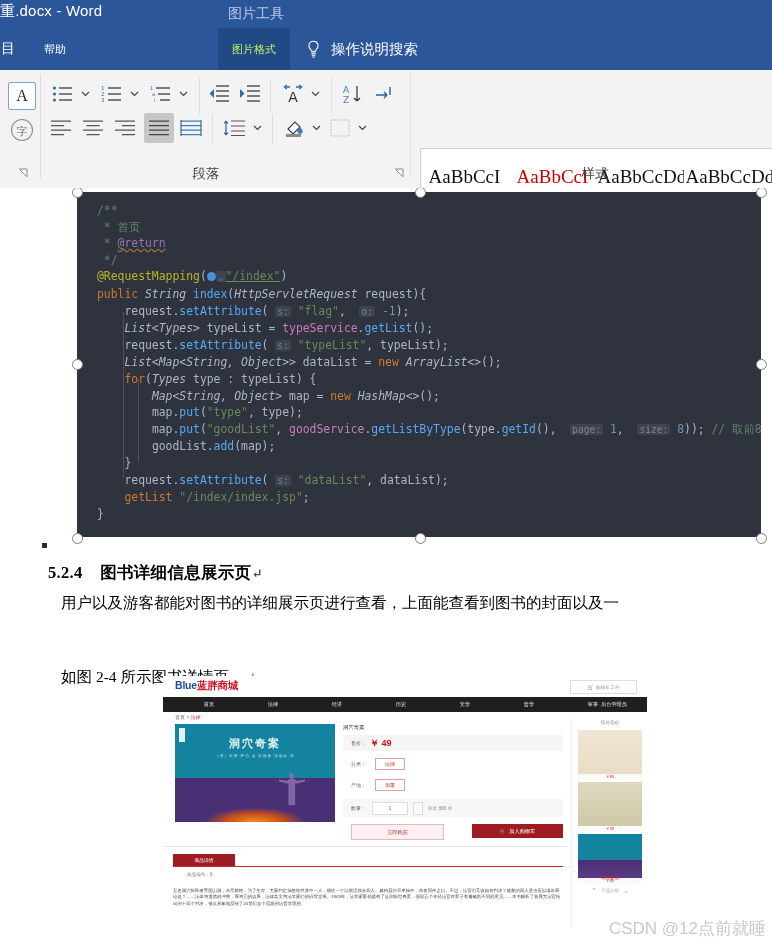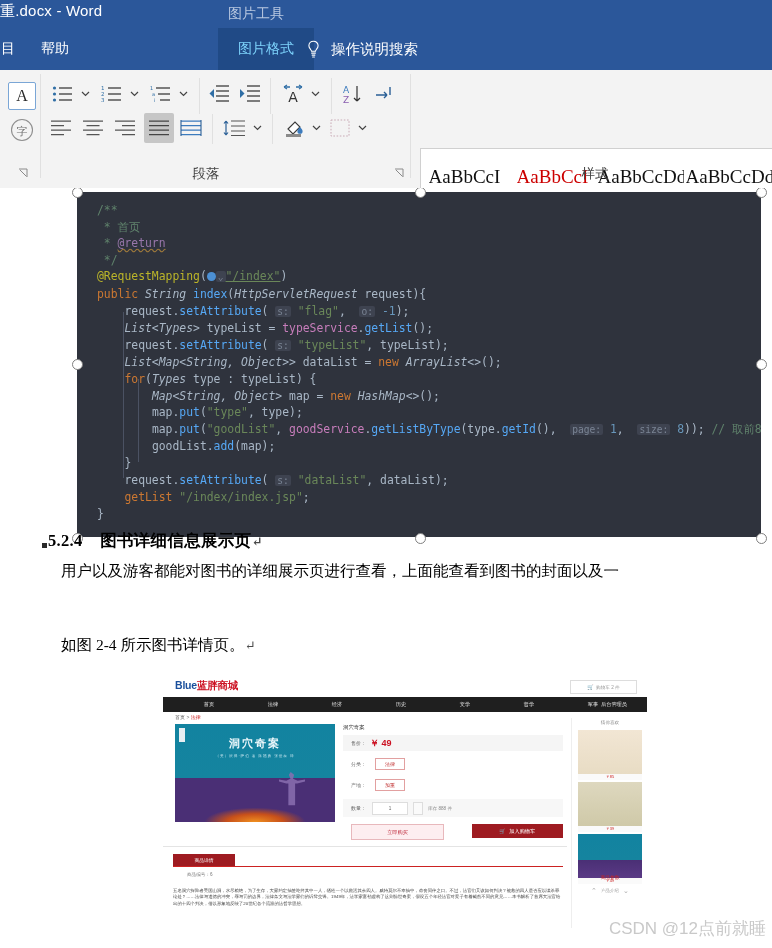--- a/index.html
+++ b/index.html
@@ -24,27 +24,27 @@
     position:absolute;left:218px;top:0px;width:76px;height:28px;
     background:#2b579a;color:#b9c8e0;font-size:14px;
     display:flex;align-items:center;justify-content:center;
   }
   .tabbar{
     position:absolute;left:0;top:28px;width:772px;height:42px;
     background:#2b579a;
   }
   .tab{
     position:absolute;top:0;height:42px;display:flex;align-items:center;
-    justify-content:center;color:#ffffff;font-size:14px;white-space:nowrap;
+    justify-content:center;color:#ffffff;font-size:11px;white-space:nowrap;
   }
   .tab-help{left:28px;width:54px;}
   .tab-pdf{left:90px;width:106px;}
   .tab-icon-left{left:-4px;width:24px;font-size:14px;}
   .tab-active{
-    left:218px;width:96px;background:#204a86;color:#7dd3fc;
+    left:218px;width:72px;background:#204a86;color:#bef264;
   }
   .tell-me{
     position:absolute;left:305px;top:0;height:42px;display:flex;
     align-items:center;gap:9px;color:#ffffff;font-size:14.5px;
   }
   .bulb{width:17px;height:19px;display:block;}
 
   
   .ribbon{
     position:absolute;left:0;top:70px;width:772px;height:118px;
@@ -159,21 +159,21 @@
     background:#ffffff;border:1.4px solid #7f7f7f;
   }
   .selbox{
     position:absolute;left:0;top:0;width:684px;height:345px;
     border:0;
   }
 
   
   .docline{
     position:absolute;font-family:"Liberation Serif","DejaVu Serif",serif;
-    color:#000000;white-space:nowrap;
+    color:#000000;white-space:nowrap;margin-top:32px;
   }
   .h3{
     left:48px;top:342px;font-size:16.5px;font-weight:bold;letter-spacing:.3px;
   }
   .bullet-sq{
     position:absolute;left:42px;top:355px;width:5px;height:5px;background:#2a2a2a;
   }
   .para1{left:61px;top:373px;font-size:15.5px;}
   .para2{left:61px;top:409px;font-size:15.5px;}
   .para3{left:61px;top:447px;font-size:15.5px;}

